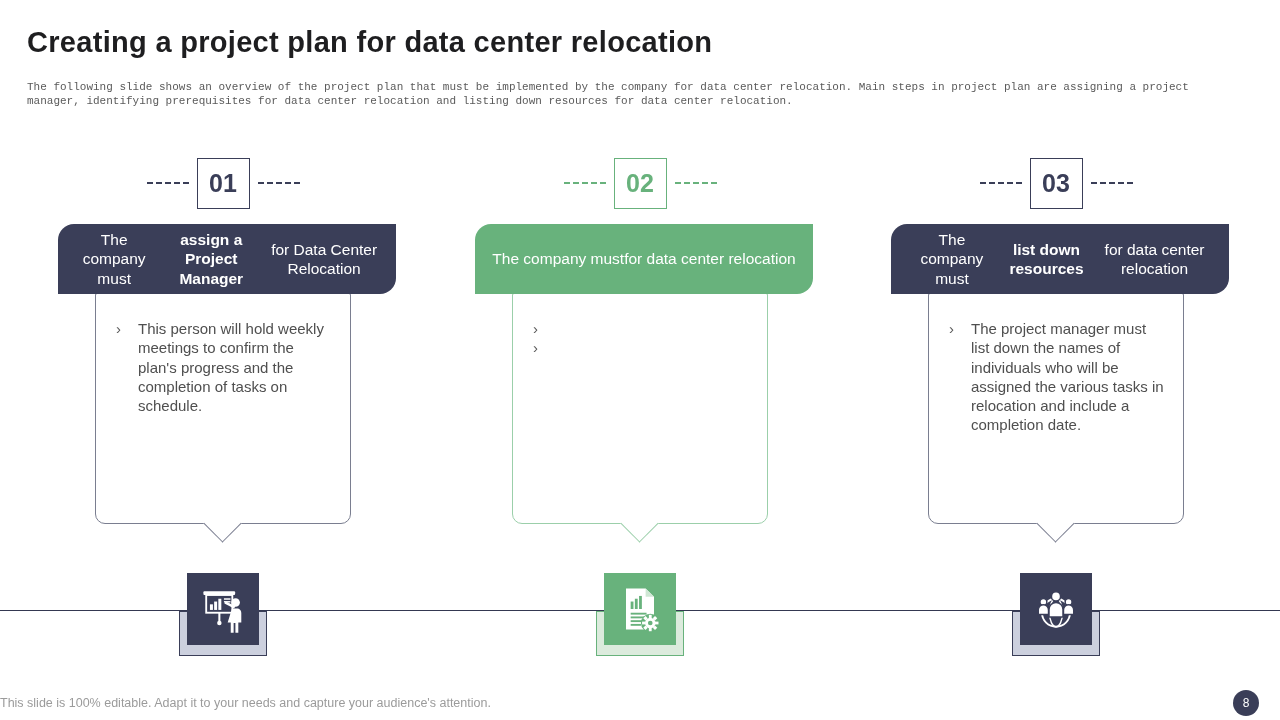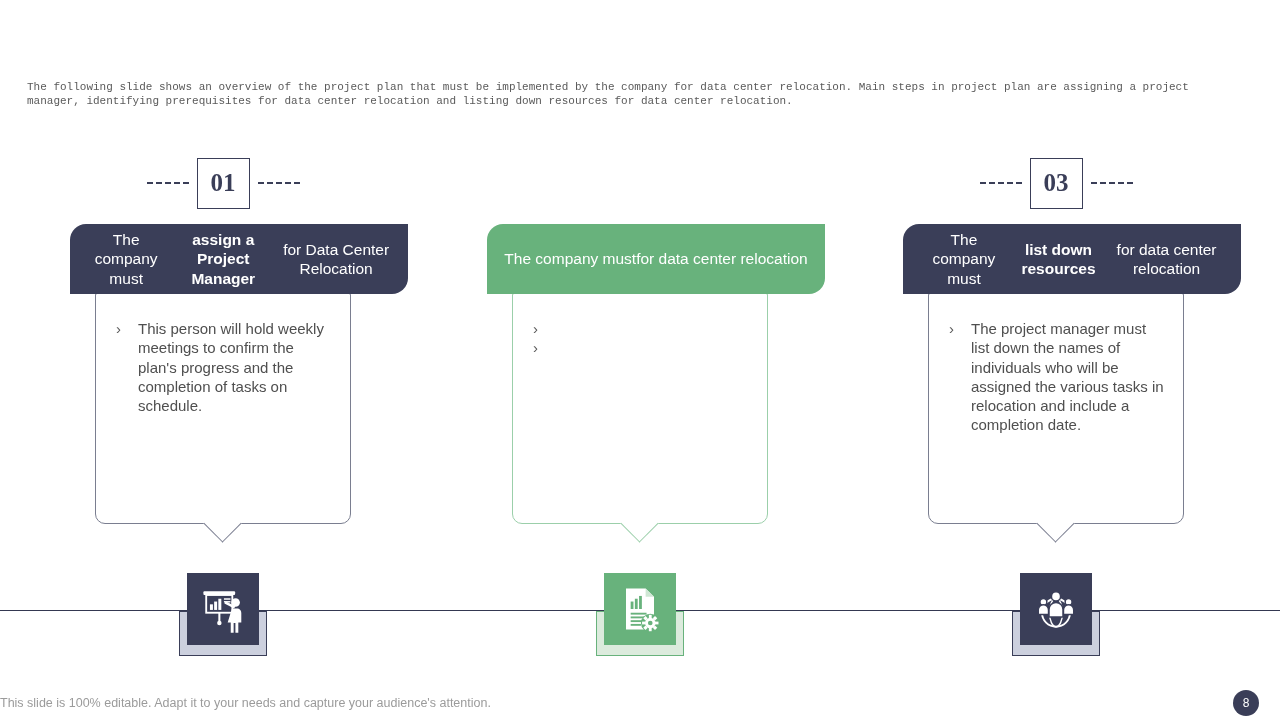--- a/index.html
+++ b/index.html
@@ -20,24 +20,24 @@
 
   .num-row{
     position:absolute;top:7px;left:0;width:100%;height:52px;
     display:flex;align-items:center;justify-content:center;
   }
   .dash{width:42px;height:0;border-top:2px dashed var(--accent);}
   .numbox{
     width:51px;height:49px;margin:0 8px;background:#fff;
     border:1.5px solid var(--accent);color:var(--accent);
     font-size:25px;font-weight:bold;
-    display:flex;align-items:center;justify-content:center;font-family:Liberation Serif, serif;
+    display:flex;align-items:center;justify-content:center;
   }
   .banner{
-    position:absolute;top:74px;left:16px;width:338px;height:70px;box-sizing:border-box;
+    position:absolute;top:74px;left:4px;width:338px;height:70px;box-sizing:border-box;
     background:var(--accent);border-radius:16px 0 16px 0;z-index:3;
     color:#fff;font-size:15.5px;line-height:19.5px;text-align:center;
     display:flex;align-items:center;justify-content:center;padding:0 16px;
   }
   .banner b{font-weight:bold;}
   .bubble{
     position:absolute;top:143px;left:41px;width:256px;height:231px;box-sizing:border-box;
     background:#fff;border:1px solid var(--bubble-border);border-radius:2px 2px 10px 10px;z-index:2;
   }
   .tail{
@@ -72,20 +72,21 @@
     position:absolute;left:1233px;top:690px;width:26px;height:26px;border-radius:50%;
     background:#3a3e58;color:#fff;font-size:12px;
     display:flex;align-items:center;justify-content:center;z-index:4;
   }
 </style>
 </head>
 <body>
 
 <div class="slide">
 
+  <div class="title">Creating a project plan for data center relocation</div>
   <div class="subtitle">The following slide shows an overview of the project plan that must be implemented by the company for data center relocation. Main steps in project plan are assigning a project manager, identifying prerequisites for data center relocation and listing down resources for data center relocation.</div>
 
   <div class="timeline" style="border-top-color: rgb(52, 56, 81);"></div>
 
   <div class="step step1" style="--accent: #3a3e58; --bubble-border: #7a7e90; --shadow-bg: #ccd0de;">
     <div class="num-row">
       <div class="dash"></div>
       <div class="numbox">01</div>
       <div class="dash"></div>
     </div>
@@ -118,20 +119,25 @@
           <circle cx="26.1" cy="45" r="2.4"></circle>
           <circle cx="43.5" cy="23" r="4.6"></circle>
           <path d="M42 29.5 L31.5 24.2 l1.3-2.4 10.4 5.2 z"></path>
           <path d="M39 31.5 c0-1.2 1-2 2.2-2 h5 c2.3 0.8 3.4 2.5 3.4 4.7 v10.3 h-3.2 v11 h-3.1 v-10.6 h-1.9 v10.6 h-3.1 v-11 h-3.3 z"></path>
         </svg>
       </span>
     </div>
   </div>
 
   <div class="step step2" style="--accent: #68b27c; --bubble-border: #9bcfaa; --shadow-bg: #dcebdd;">
+    <div class="num-row">
+      <div class="dash"></div>
+      <div class="numbox">02</div>
+      <div class="dash"></div>
+    </div>
     <div class="banner">
         <span>The company must </span>
         <span> for data center relocation</span>
       </div>
     <div class="bubble">
       <ul class="bullets">
         <li>
           <span class="marker">›</span>
         </li>
         <li>

